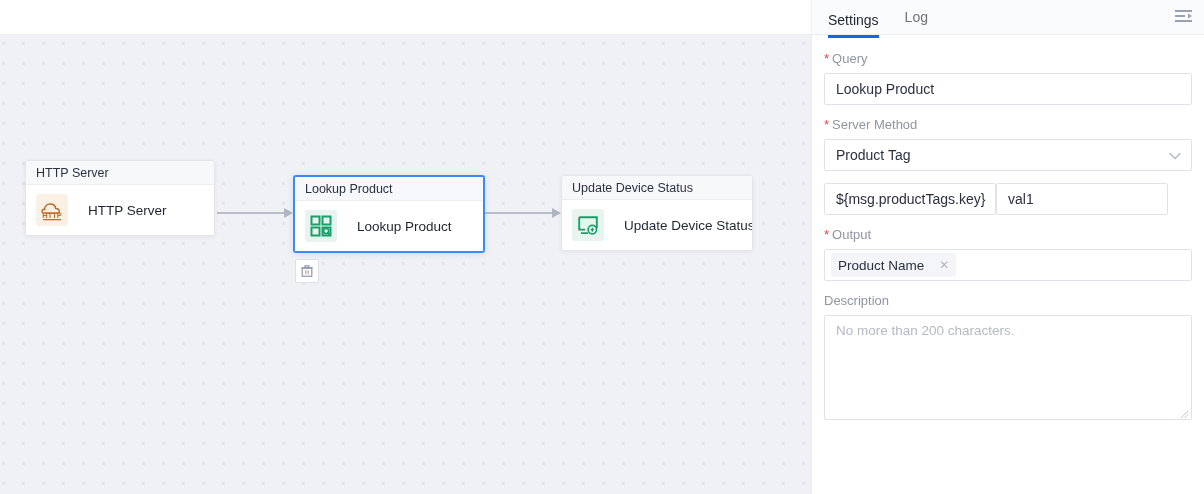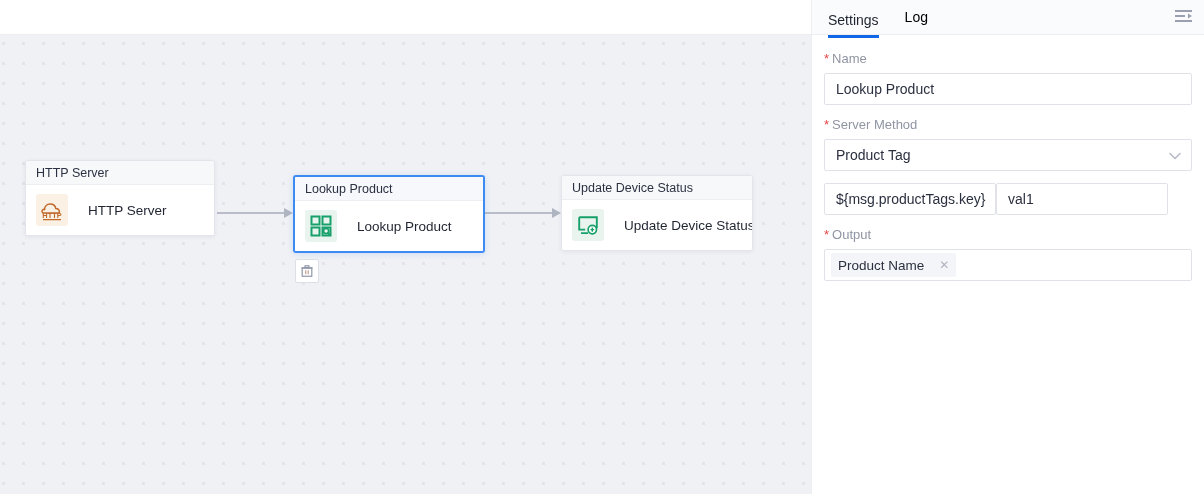--- a/index.html
+++ b/index.html
@@ -138,21 +138,21 @@
     border-bottom: 1px solid #edeef2;
     display: flex;
     align-items: center;
     padding: 0 16px;
   }
   .tab {
     position: relative;
     height: 35px;
     line-height: 35px;
     font-size: 14px;
-    color: #000000;
+    color: #737373;
     margin-right: 26px;
     cursor: pointer;
     white-space: nowrap;
   }
   .tab.active { color: #1f2430; margin-top: 6px; }
   .tab.active::after {
     content: "";
     position: absolute;
     left: 0; right: 0; bottom: 0;
     height: 3px;
@@ -347,21 +347,21 @@
           <line x1="1" y1="13" x2="18" y2="13" stroke="#9aa0b0" stroke-width="2"></line>
           <path d="M14 5.4 L18 8 L14 10.6 Z" fill="#9aa0b0"></path>
         </svg>
       </div>
     </div>
 
     <div class="panel-body">
 
       <div class="field">
         <div class="field-label">
-          <span class="req">*</span><span>Name</span>
+          <span class="req">*</span><span>Query</span>
         </div>
         <div class="input">Lookup Product</div>
       </div>
 
       <div class="field">
         <div class="field-label">
           <span class="req">*</span><span>Server Method</span>
         </div>
         <div class="input select">
           <span>Product Tag</span>
@@ -383,16 +383,28 @@
           <span class="req">*</span><span>Output</span>
         </div>
         <div class="tag-input">
           <span class="tag">
             <span>Product Name</span>
             <span class="tag-x">✕</span>
           </span>
         </div>
       </div>
 
+      <div class="field">
+        <div class="field-label">Description</div>
+        <div class="textarea">
+          <span>No more than 200 characters.</span>
+          <span class="resize-grip">
+            <svg width="10" height="10" viewBox="0 0 10 10">
+              <line x1="9" y1="2" x2="2" y2="9" stroke="#c3c7d1" stroke-width="1"></line>
+              <line x1="9" y1="5.5" x2="5.5" y2="9" stroke="#c3c7d1" stroke-width="1"></line>
+            </svg>
+          </span>
+        </div>
+      </div>
 
     </div>
   </div>
 </div>
 
 </body></html>

